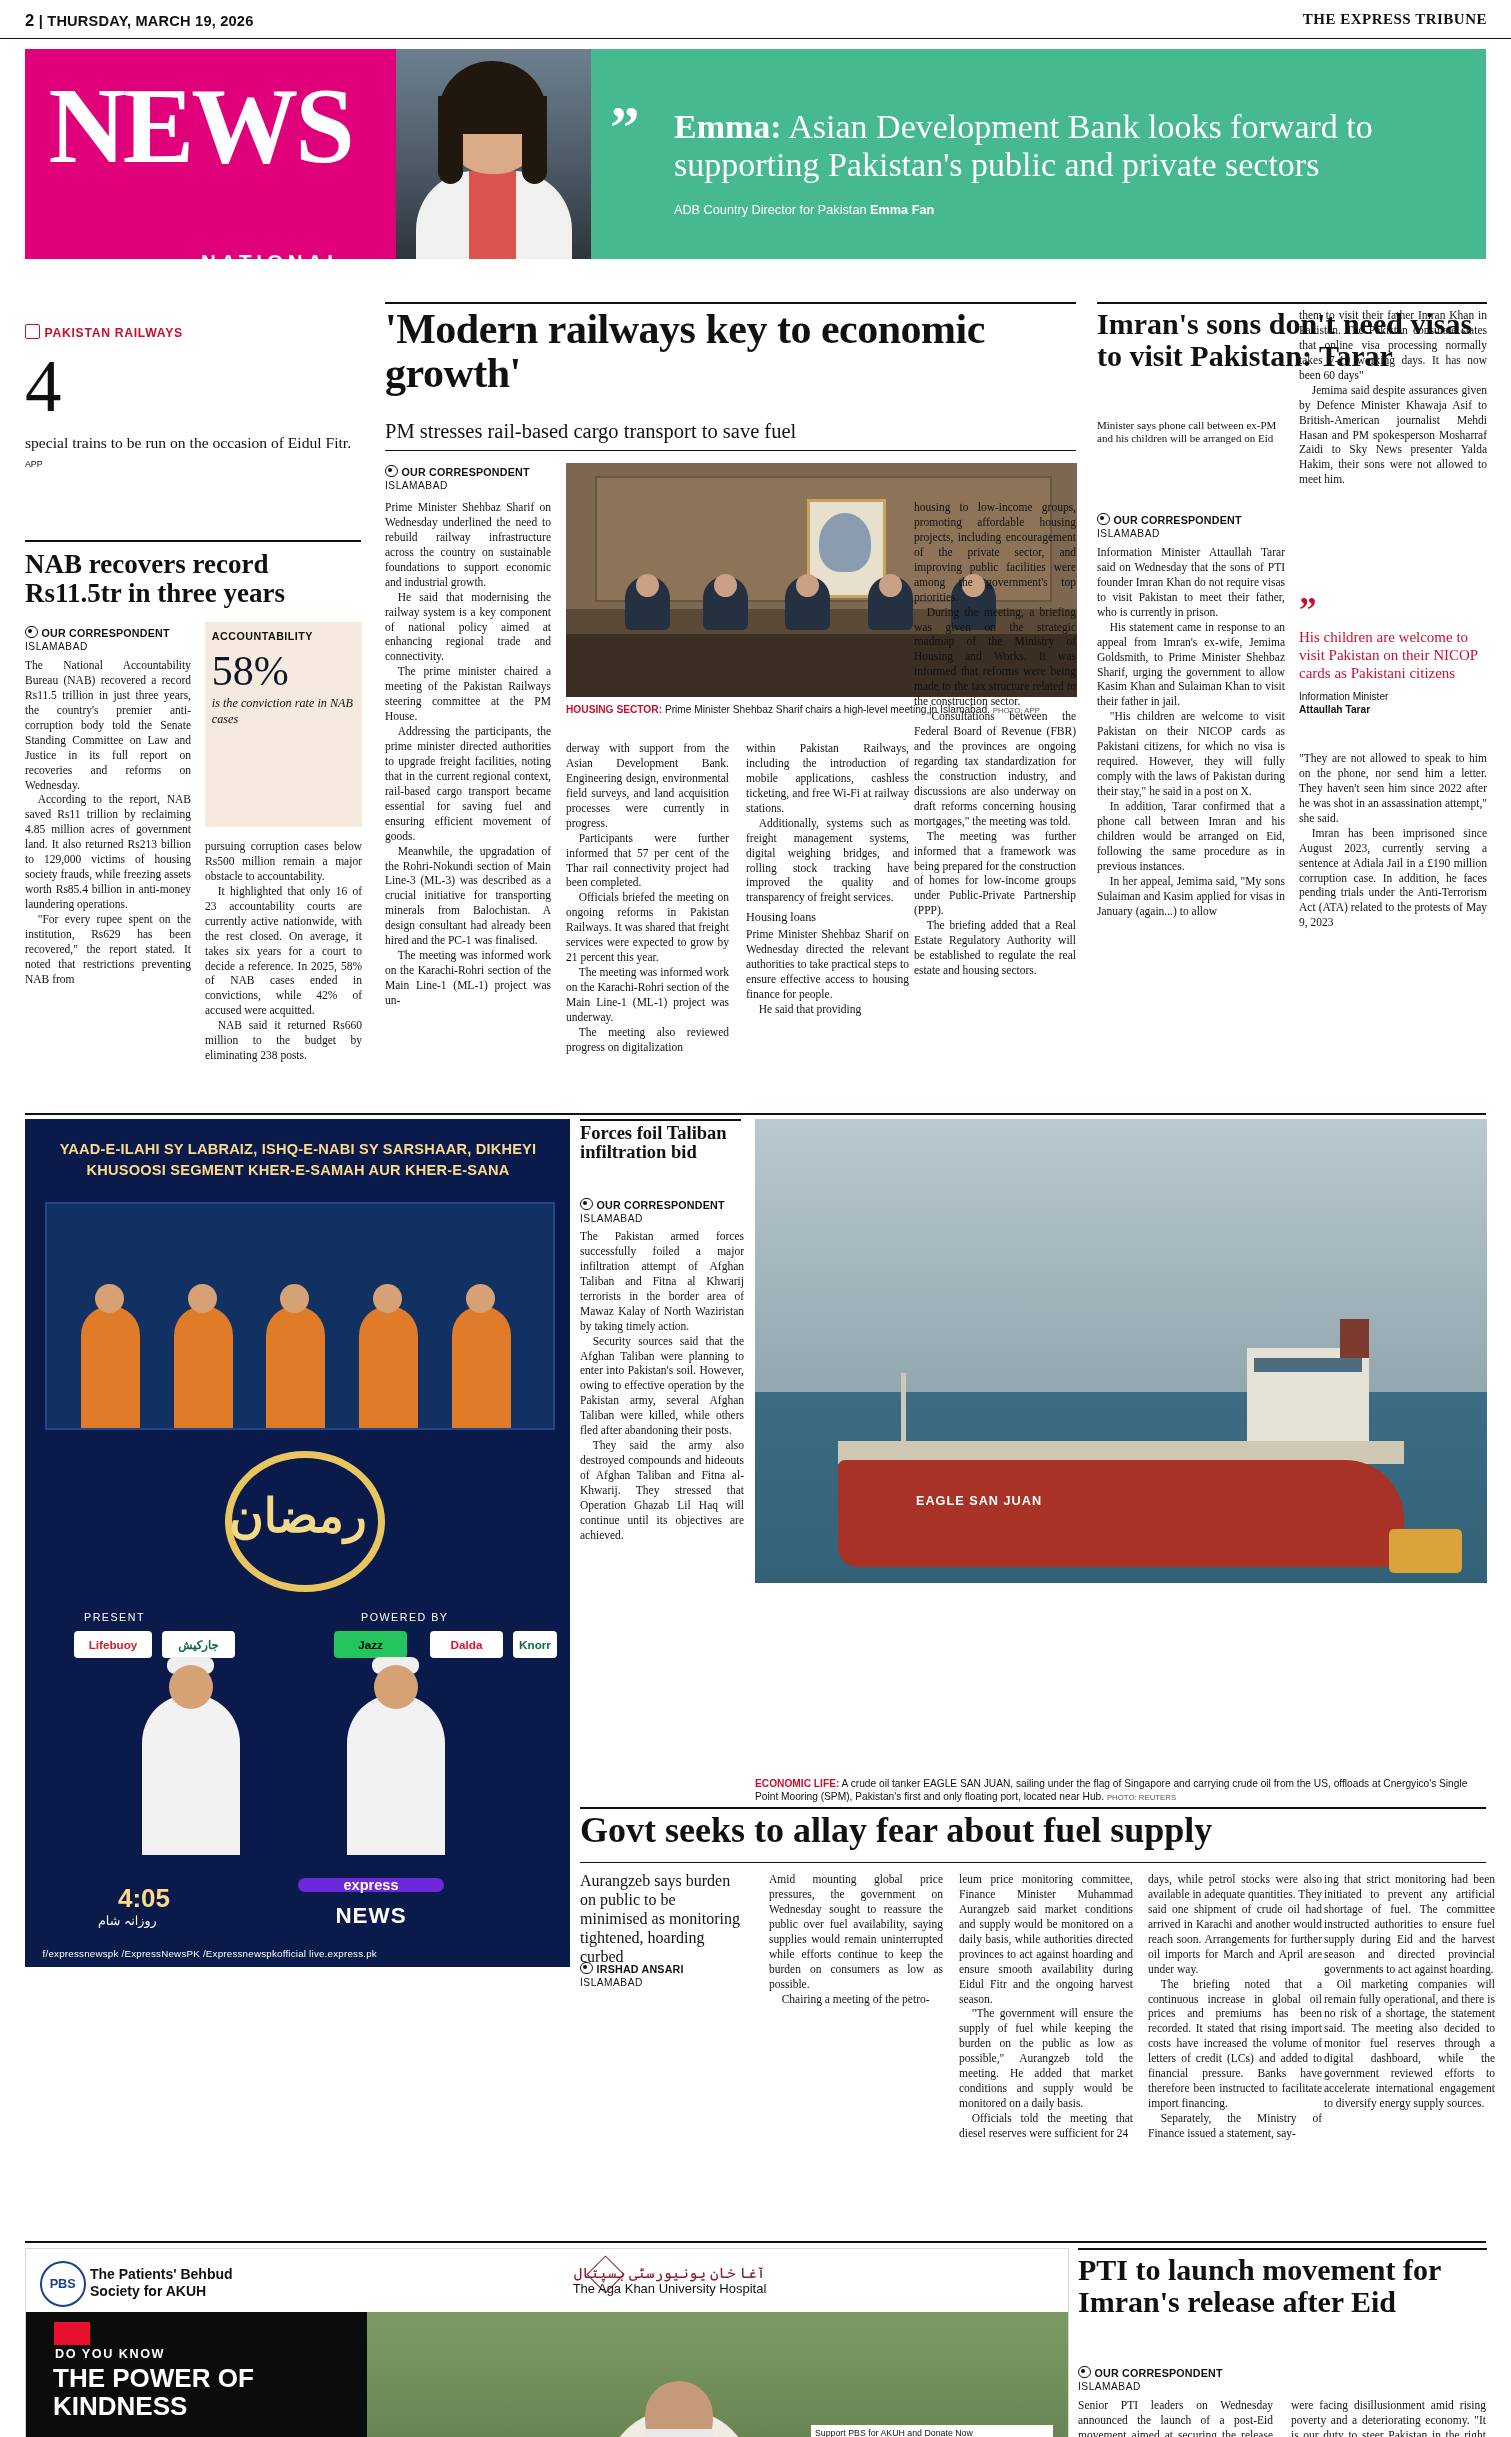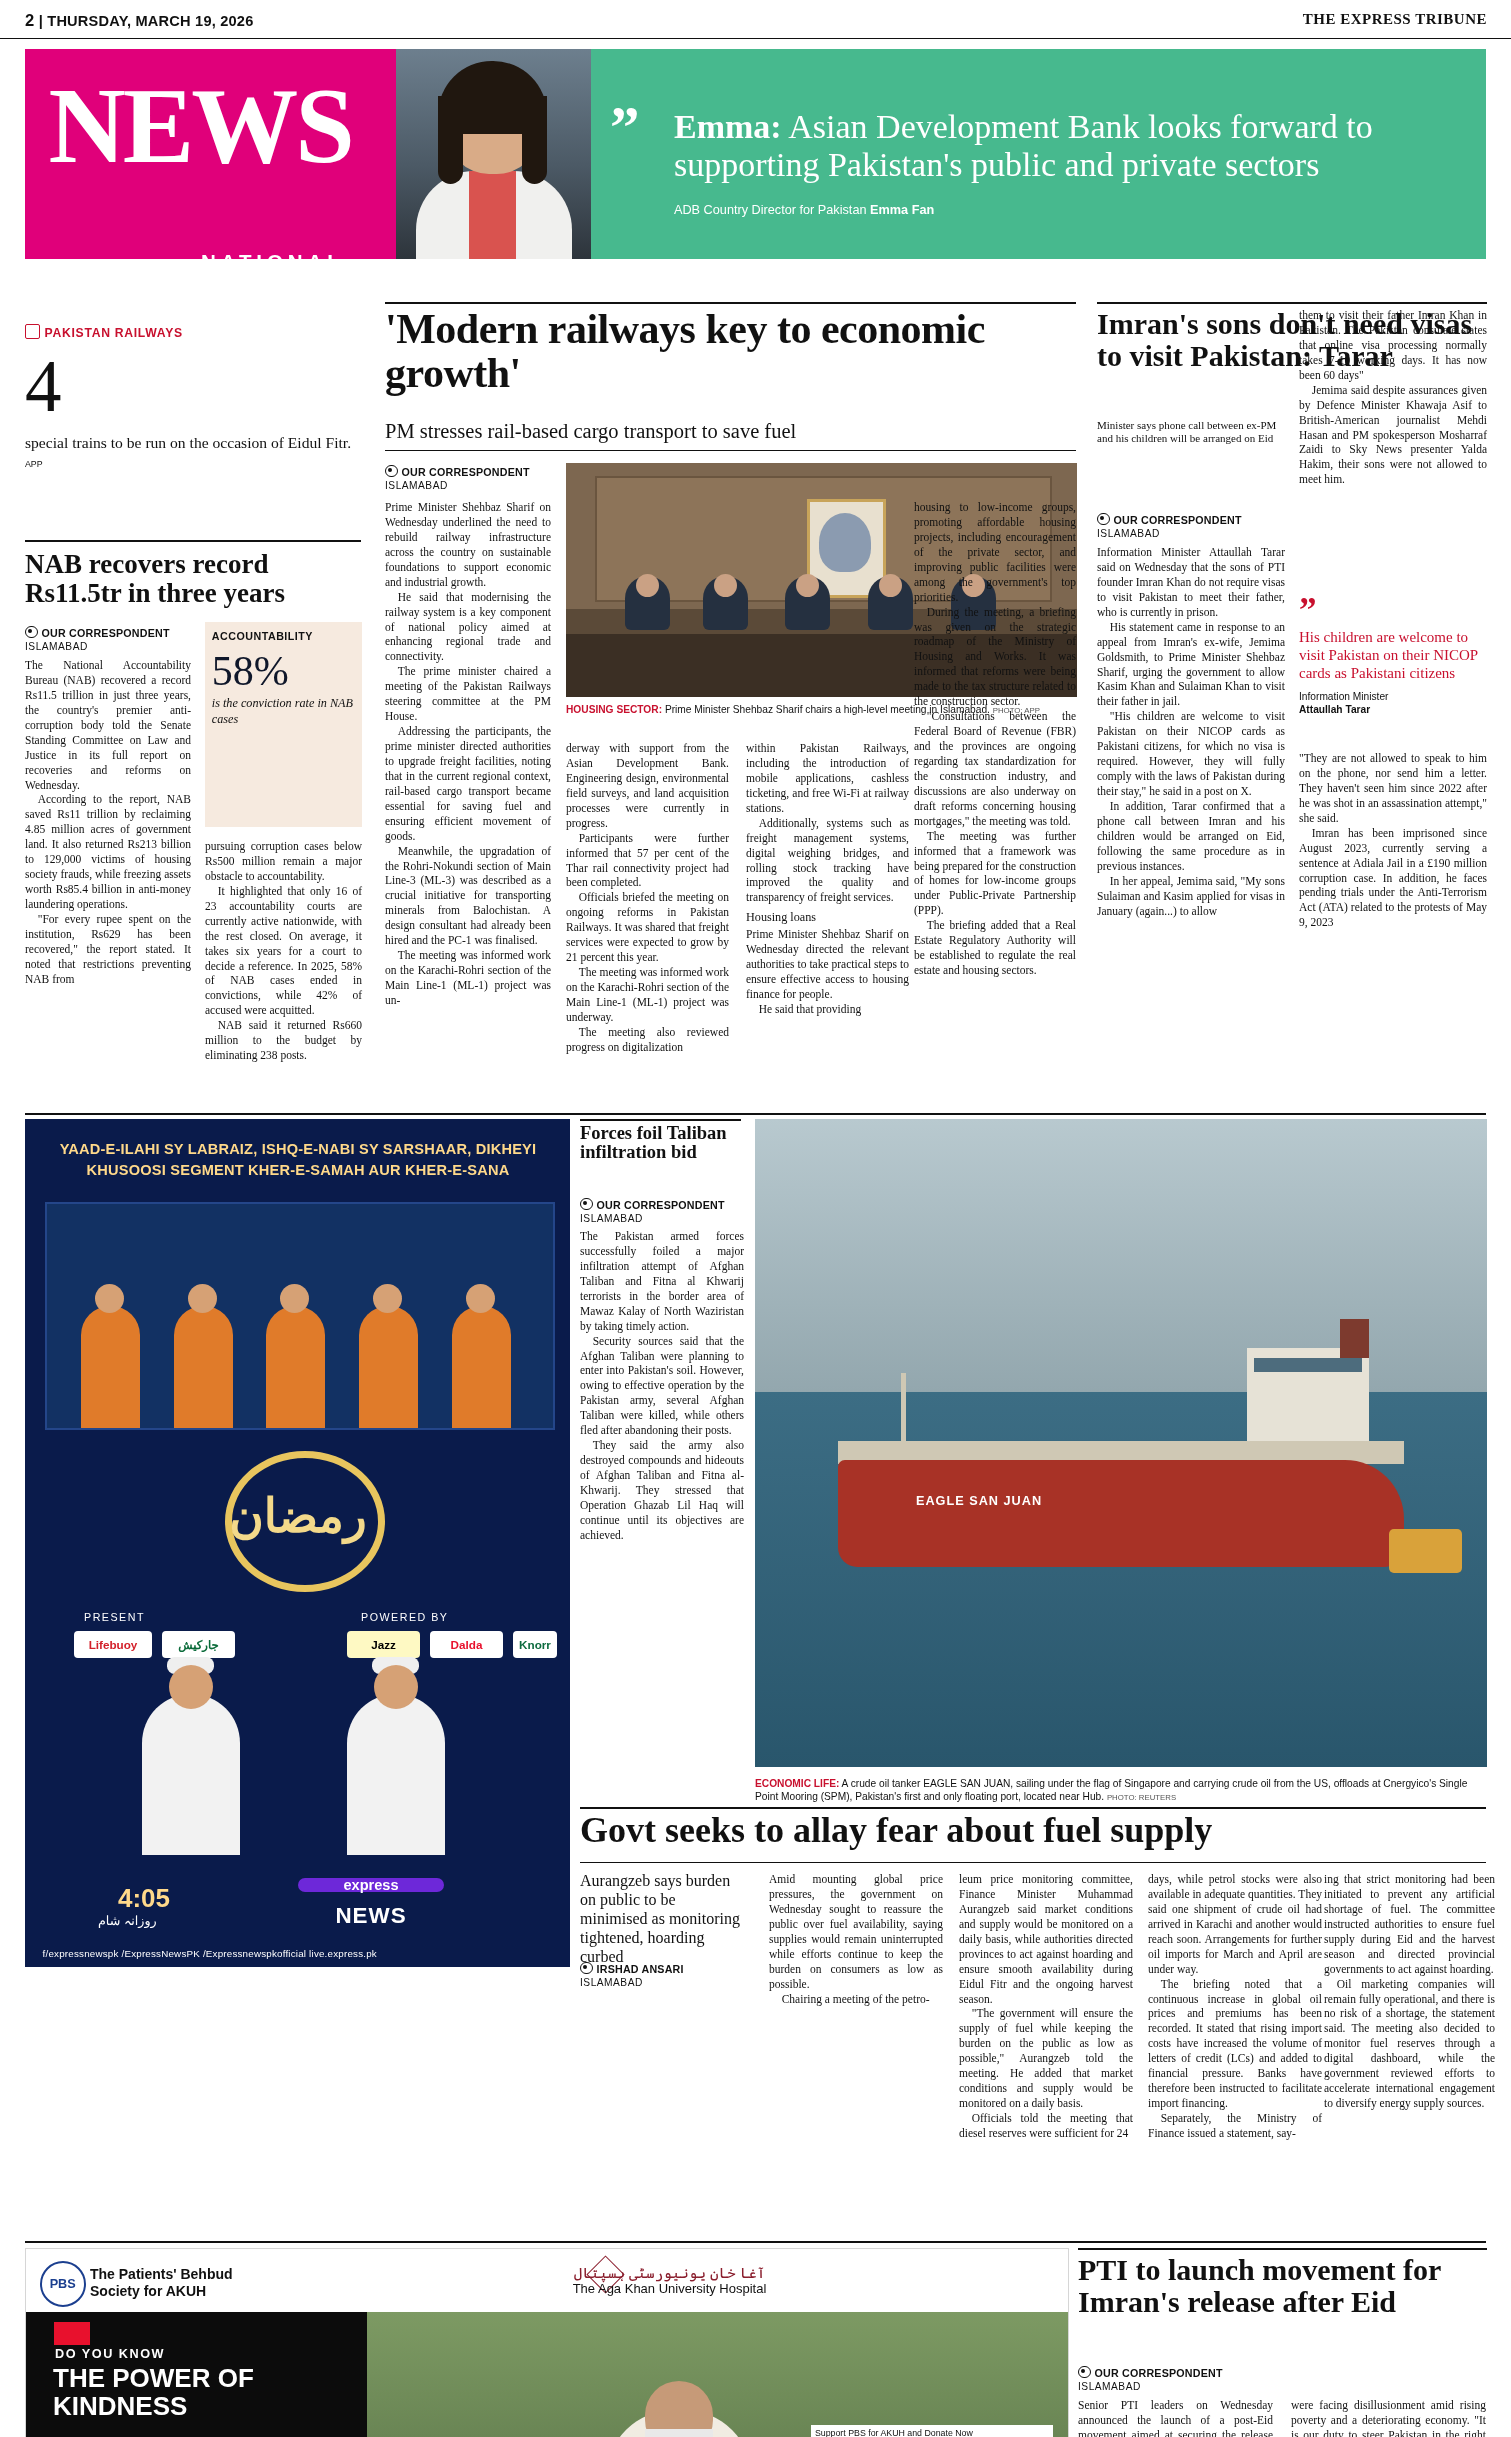--- a/index.html
+++ b/index.html
@@ -121,21 +121,21 @@
   .ad1 .clocksub{position:absolute;left:73px;top:794px;color:#fff;font-family:"Liberation Sans",sans-serif;font-size:12.7px;}
   .ad1 .social{position:absolute;left:17.6px;top:829px;width:510px;color:#fff;font-family:"Liberation Sans",sans-serif;font-size:9.8px;letter-spacing:0.2px;}
 
   
   .tal-rule{position:absolute;left:580px;top:1119px;width:161px;height:1.5px;background:#111;}
   .tal-head{position:absolute;left:580px;top:1124px;width:164px;font-family:"Liberation Serif",serif;font-weight:bold;font-size:18.5px;line-height:1.05;}
   .tal-byline{position:absolute;left:580px;top:1196px;width:161px;}
   .tal-text{position:absolute;left:580px;top:1229px;width:164px;height:566px;}
 
   
-  .ship{position:absolute;left:755px;top:1119px;width:732px;height:648px;background:#0f172a;overflow:hidden;}
+  .ship{position:absolute;left:755px;top:1119px;width:732px;height:464px;background:#0f172a;overflow:hidden;}
   .ship .sky{position:absolute;left:0;top:0;width:732px;height:273px;background:linear-gradient(180deg,#b8c9cf 0%,#93a7ae 100%);}
   .ship .sea{position:absolute;left:0;top:273px;width:732px;height:375px;background:linear-gradient(180deg,#3c6d84 0%,#29566c 100%);}
   .ship .hull{position:absolute;left:83px;top:341px;width:566px;height:107px;background:#a83226;border-radius:6.8px 59px 19.5px 19.5px;}
   .ship .deck{position:absolute;left:83px;top:322px;width:566px;height:23.4px;background:#cfc8b4;}
   .ship .house{position:absolute;left:492px;top:229px;width:122px;height:98px;background:#e6e2d6;}
   .ship .house .w{position:absolute;left:6.8px;top:9.8px;width:108px;height:14.6px;background:#4d6c7d;}
   .ship .funnel{position:absolute;left:585px;top:200px;width:29px;height:39px;background:#7d3a2e;}
   .ship .mast{position:absolute;left:146px;top:254px;width:4.9px;height:73px;background:#cfc8b4;}
   .ship .spm{position:absolute;left:634px;top:410px;width:73px;height:44px;background:#d9a23a;border-radius:4.9px;}
   .ship .name{position:absolute;left:161px;top:375px;color:#fff;font-family:"Liberation Sans",sans-serif;font-weight:bold;font-size:12.7px;letter-spacing:1px;}
@@ -367,21 +367,21 @@
         </div>
     </div>
     <div class="logo">
       <div class="ring"></div>
       <div class="txt">رمضان</div>
     </div>
     <div class="present">PRESENT</div>
     <div class="powered">POWERED BY</div>
     <div class="brandchip" style="left:49px;top:512px;width:78px;color:#d3202a">Lifebuoy</div>
     <div class="brandchip" style="left:137px;top:512px;width:73px;color:#0b6b3a">جاركيش</div>
-    <div class="brandchip" style="left:322px;top:512px;width:73px;color:#000;background:#fef9c3">Jazz</div>
+    <div class="brandchip" style="left:309px;top:512px;width:73px;color:#000;background:#22c55e">Jazz</div>
     <div class="brandchip" style="left:405px;top:512px;width:73px;color:#e8112d">Dalda</div>
     <div class="brandchip" style="left:488px;top:512px;width:44px;color:#0d6b3f">Knorr</div>
     <div class="kids">
       <div class="kid" style="left:88px">
           <div class="cap"></div>
           <div class="head"></div>
         </div>
       <div class="kid" style="left:293px">
           <div class="cap"></div>
           <div class="head"></div>

